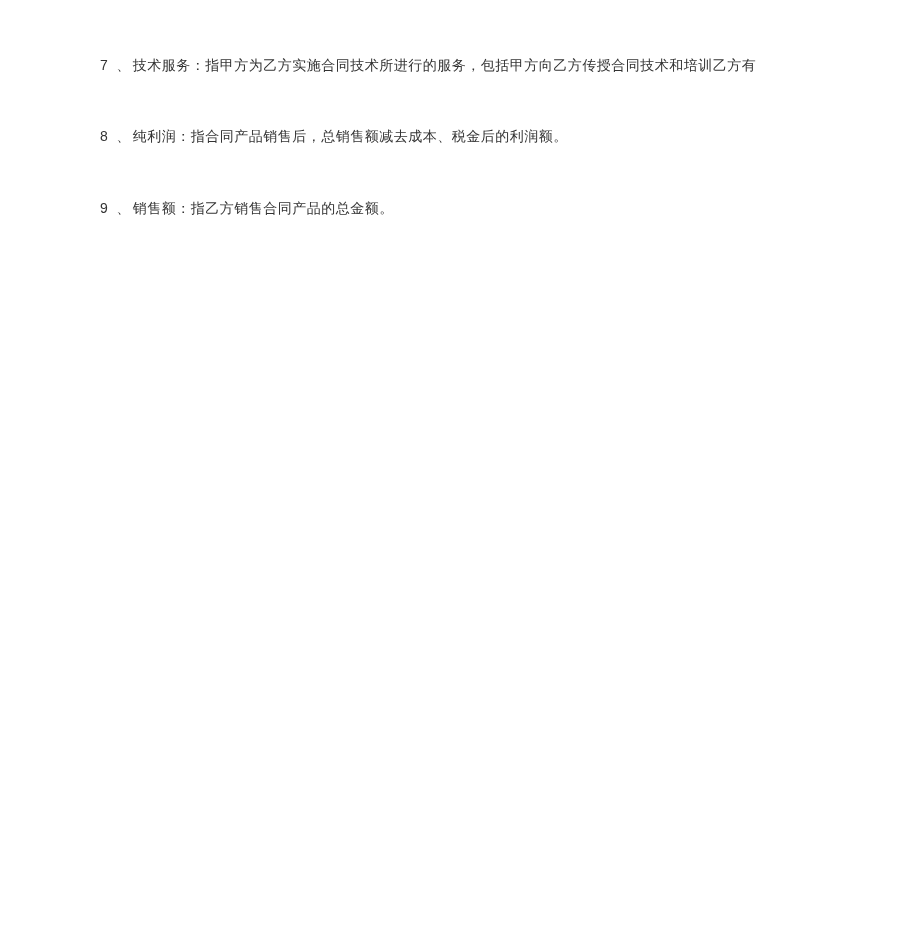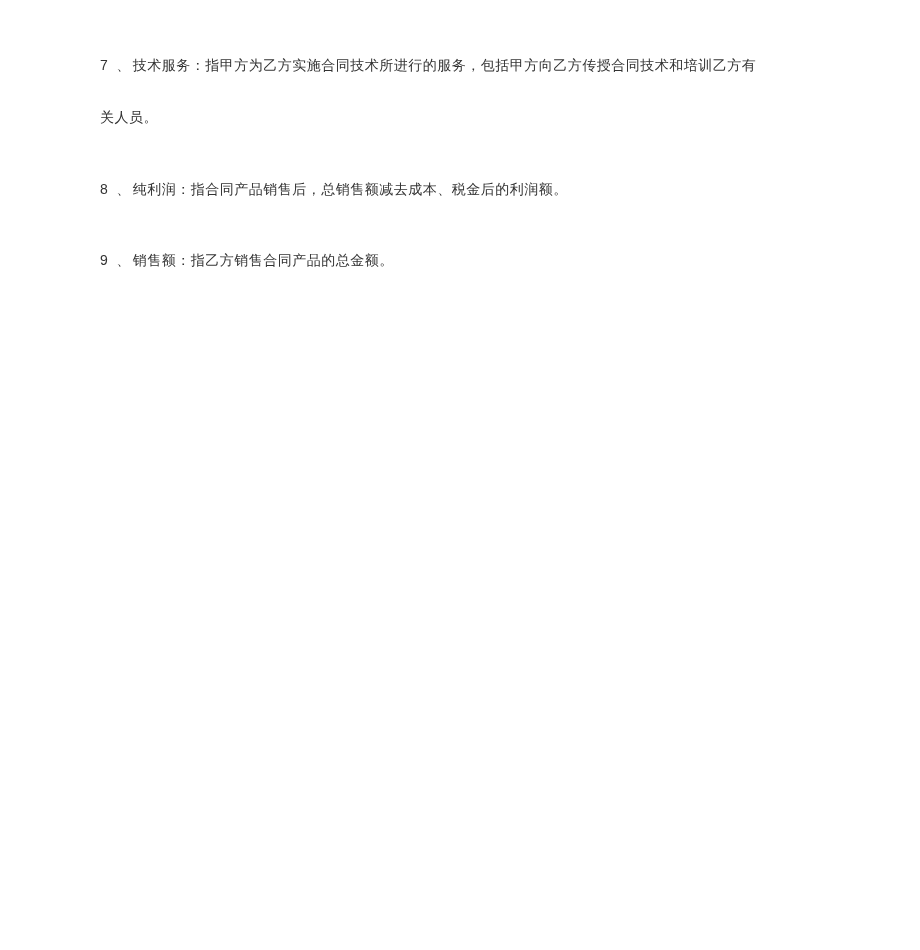--- a/index.html
+++ b/index.html
@@ -33,21 +33,20 @@
     }
   </style>
 </head>
 <body>
 
 <div class="paragraph">
   <div>
     <span class="item-number">7</span>
     <span class="separator">、</span><span>技术服务：指甲方为乙方实施合同技术所进行的服务，包括甲方向乙方传授合同技术和培训乙方有</span>
   </div>
-  <div class="paragraph-line2">关人员。</div>
 </div>
 
 <div class="paragraph">
   <div>
     <span class="item-number">8</span>
     <span class="separator">、</span><span>纯利润：指合同产品销售后，总销售额减去成本、税金后的利润额。</span>
   </div>
 </div>
 
 <div class="paragraph">

